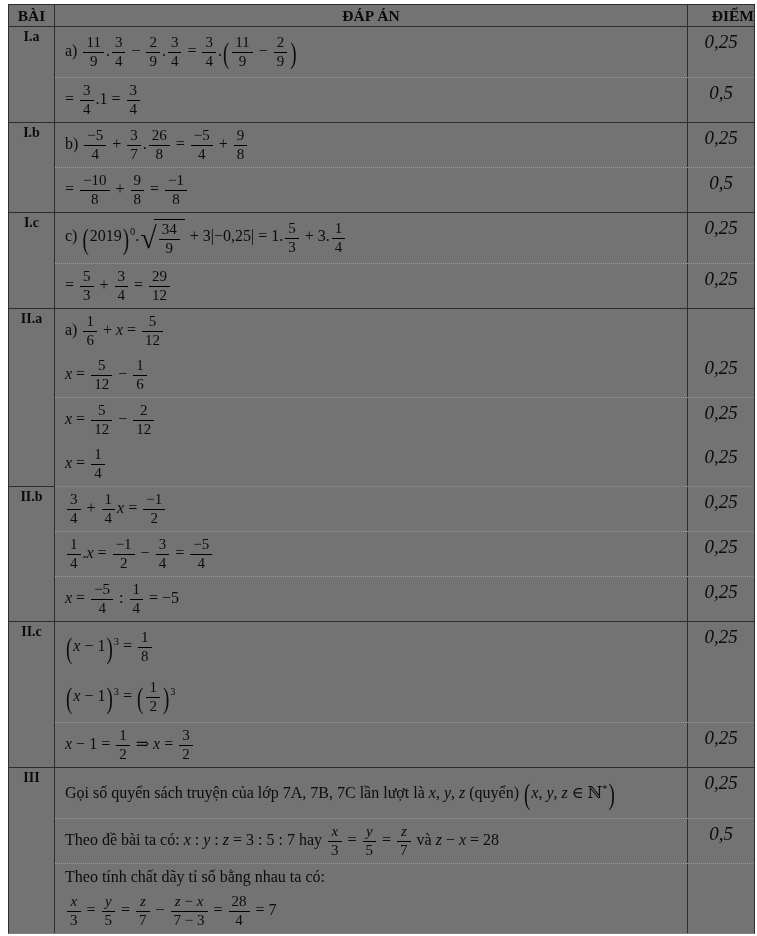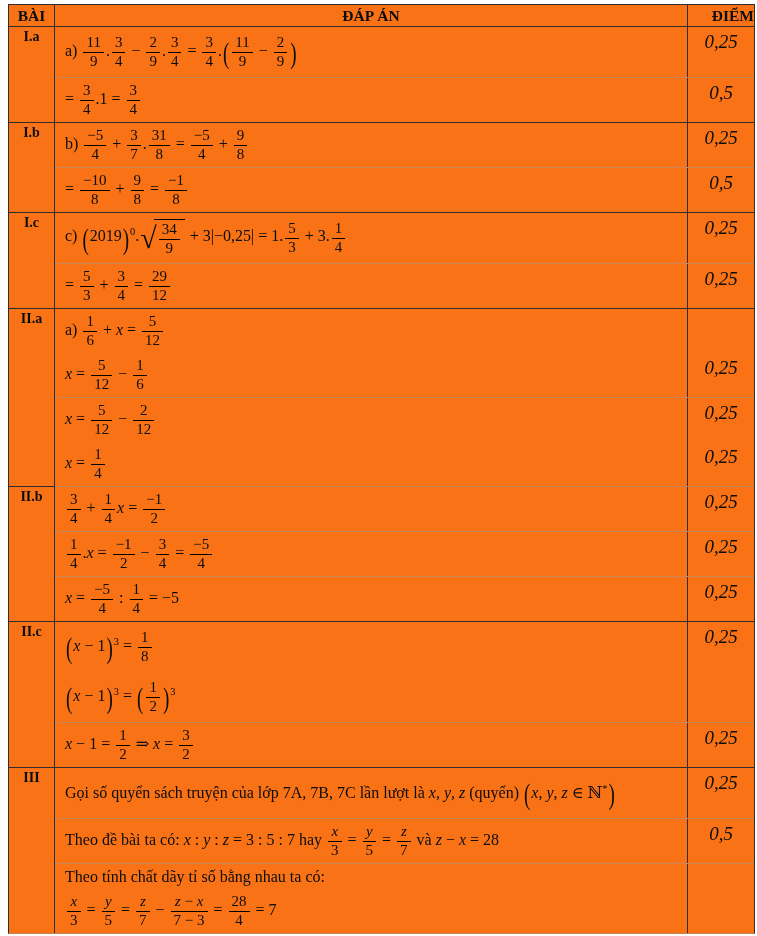--- a/index.html
+++ b/index.html
@@ -1,19 +1,19 @@
 <!DOCTYPE html>
 <html><head>
 <meta charset="utf-8">
 <style>
   html,body{margin:0;padding:0;background:#ffffff;}
   .page{position:relative;width:757px;height:936px;background:#fff;overflow:hidden;
         font-family:"Liberation Serif","DejaVu Serif",serif;color:#0c0c0c;}
   .table{position:absolute;left:8px;top:4px;width:745px;
-         border:1px solid #2e2e2e;border-bottom:1px dotted #8f8f8f;background:#f97316;}
+         border:1px solid #2e2e2e;border-bottom:1px dotted #8f8f8f;background:#737373;}
   .header{display:flex;font-weight:bold;font-size:15.5px;}
   .h-bai{width:45px;text-align:center;border-right:1px solid #2e2e2e;padding:2px 0 1px;}
   .h-dapan{flex:1;text-align:center;border-right:1px solid #2e2e2e;padding:2px 0 1px;}
   .h-diem{width:66px;text-align:right;padding:2px 0 1px;}
   .section{display:flex;}
   .bai-cell{width:45px;border-right:1px solid #2e2e2e;border-top:1px solid #2e2e2e;
             text-align:center;font-weight:bold;font-size:14px;padding-top:2px;}
   .rows{flex:1;display:flex;flex-direction:column;border-top:1px solid #2e2e2e;}
   .section.top-dotted .rows{border-top:1px dotted #8f8f8f;}
   .subrow{display:flex;flex-direction:column;}
@@ -103,21 +103,21 @@
             <div class="subrow">
               <div class="line h-frac">
                 <div class="formula">
                   <span class="fwrap">b) <span class="frac">
                       <span class="fnum">−5</span>
                       <span class="fden">4</span>
                     </span> + <span class="frac">
                       <span class="fnum">3</span>
                       <span class="fden">7</span>
                     </span>.<span class="frac">
-                      <span class="fnum">31</span>
+                      <span class="fnum">26</span>
                       <span class="fden">8</span>
                     </span> = <span class="frac">
                       <span class="fnum">−5</span>
                       <span class="fden">4</span>
                     </span> + <span class="frac">
                       <span class="fnum">9</span>
                       <span class="fden">8</span>
                     </span></span>
                 </div>
                 <div class="score">0,25</div>

